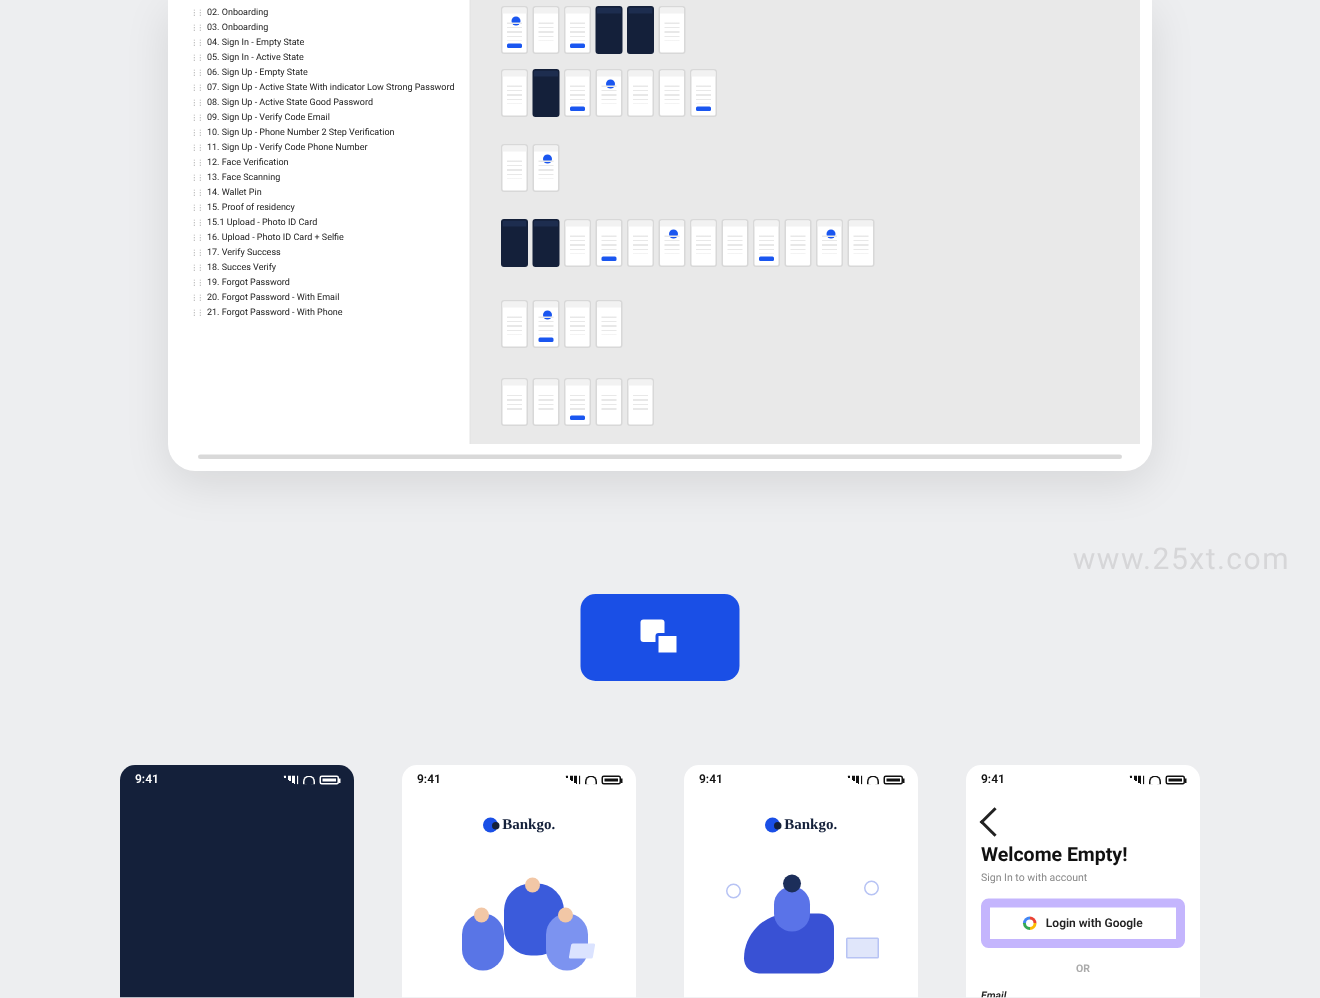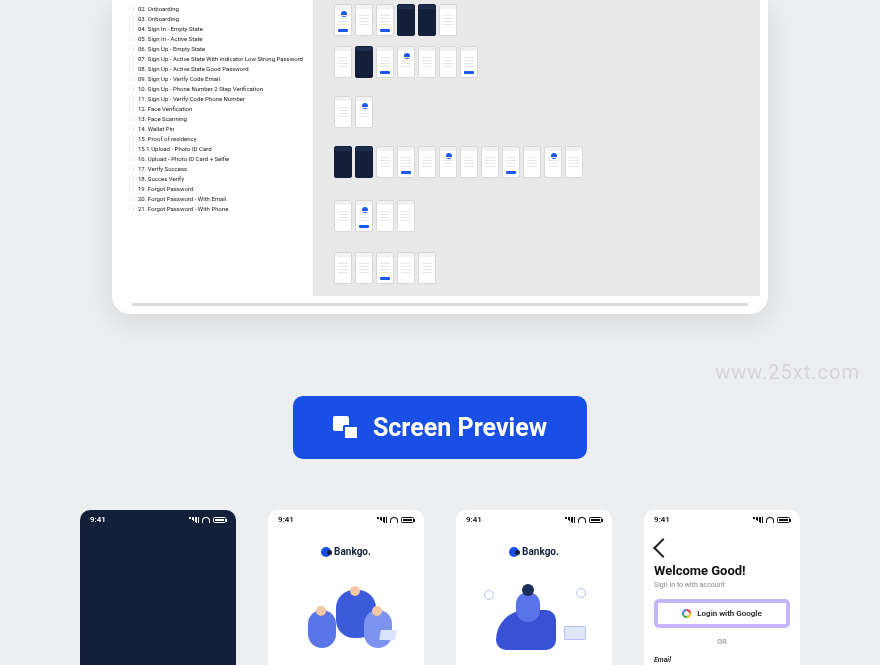--- a/index.html
+++ b/index.html
@@ -166,21 +166,21 @@
   .signal { width:10px; height:6px; background:
     linear-gradient(to right, currentColor 0 2px, transparent 2px 3px, currentColor 3px 5px, transparent 5px 6px, currentColor 6px 8px, transparent 8px 9px, currentColor 9px 10px);
     -webkit-mask: linear-gradient(to top right, transparent 40%, #000 40%);
   }
   .wifi { width:8px; height:6px; border:1.2px solid currentColor; border-bottom:none; border-radius:8px 8px 0 0; }
   .batt { width:13px; height:6px; border:0.8px solid currentColor; border-radius:1.5px; position:relative; }
   .batt::after { content:""; position:absolute; right:-2px; top:1px; width:1px; height:3px; background:currentColor; }
   .batt::before { content:""; position:absolute; left:1px; top:1px; bottom:1px; width:9px; background:currentColor; }
 
   .phone-content { padding: 6px 10px; }
-  .logo-row { text-align:center; margin-top:8px; }
+  .logo-row { text-align:center; margin-top:8px;font-family:Liberation Serif, serif; }
   .logo-row .dot { display:inline-block; width:10px; height:10px; background:#1a4fe6; border-radius:50%; vertical-align:middle; margin-right:3px; position:relative; }
   .logo-row .dot::after { content:""; position:absolute; width:5px; height:5px; background:#14203a; border-radius:50%; top:3px; left:6px; }
   .logo-row .brand { font-size:10px; font-weight:700; color:#14203a; vertical-align:middle; }
 
   
   .illus {
     margin-top: 20px;
     height: 90px;
     position: relative;
   }
@@ -207,21 +207,21 @@
   .p3 .bb2{left:110px;top:8px;}
 
   
   .back-arrow {
     width:14px; height:14px; border-left:2px solid #222; border-bottom:2px solid #222; transform:rotate(45deg);
     margin: 8px 0 8px 2px;
   }
   .welcome-title { font-size:13px; font-weight:700; color:#111; margin-top:2px; }
   .welcome-sub { font-size:7px; color:#888; margin-top:3px; }
   .google-btn {
-    margin-top:10px; border:4px solid #c4b5fd; border-radius:5px;
+    margin-top:10px; border:6px solid #c4b5fd; border-radius:5px;
     padding:6px; text-align:center; font-size:8px; font-weight:600; color:#222;
     display:flex; align-items:center; justify-content:center; gap:6px;
   }
   .g-icon {
     width:9px;height:9px;border-radius:50%;
     background: conic-gradient(#ea4335 0 25%, #fbbc05 0 50%, #34a853 0 75%, #4285f4 0 100%);
     position:relative;
   }
   .g-icon::after{content:"";position:absolute;inset:2px;background:#fff;border-radius:50%;}
   .or-row { text-align:center; font-size:7px; color:#aaa; margin:10px 0;font-weight:bold; }
@@ -494,21 +494,20 @@
     </div>
   </div>
   <div class="scrollbar-shadow"></div>
 </div>
 
 <div class="preview-btn">
   <span class="icon-wrap">
     <span class="back"></span>
       <span class="front"></span>
   </span>
-  <span>Screen Preview</span>
 </div>
 
 <div class="phones">
 
   <div class="phone dark">
     <div class="status-bar">
       <span>9:41</span>
       <span class="status-icons">
         <span class="signal"></span>
         <span class="wifi"></span>
@@ -572,21 +571,21 @@
     <div class="status-bar" style="color:#111;">
       <span>9:41</span>
       <span class="status-icons">
         <span class="signal"></span>
         <span class="wifi"></span>
         <span class="batt"></span>
       </span>
     </div>
     <div class="phone-content">
       <div class="back-arrow"></div>
-      <div class="welcome-title">Welcome Good!</div>
+      <div class="welcome-title">Welcome Empty!</div>
       <div class="welcome-sub">Sign In to with account</div>
       <div class="google-btn">
         <span class="g-icon"></span>
         <span>Login with Google</span>
       </div>
       <div class="or-row">OR</div>
       <div class="field-label">Email</div>
       <div class="field">
         
         

